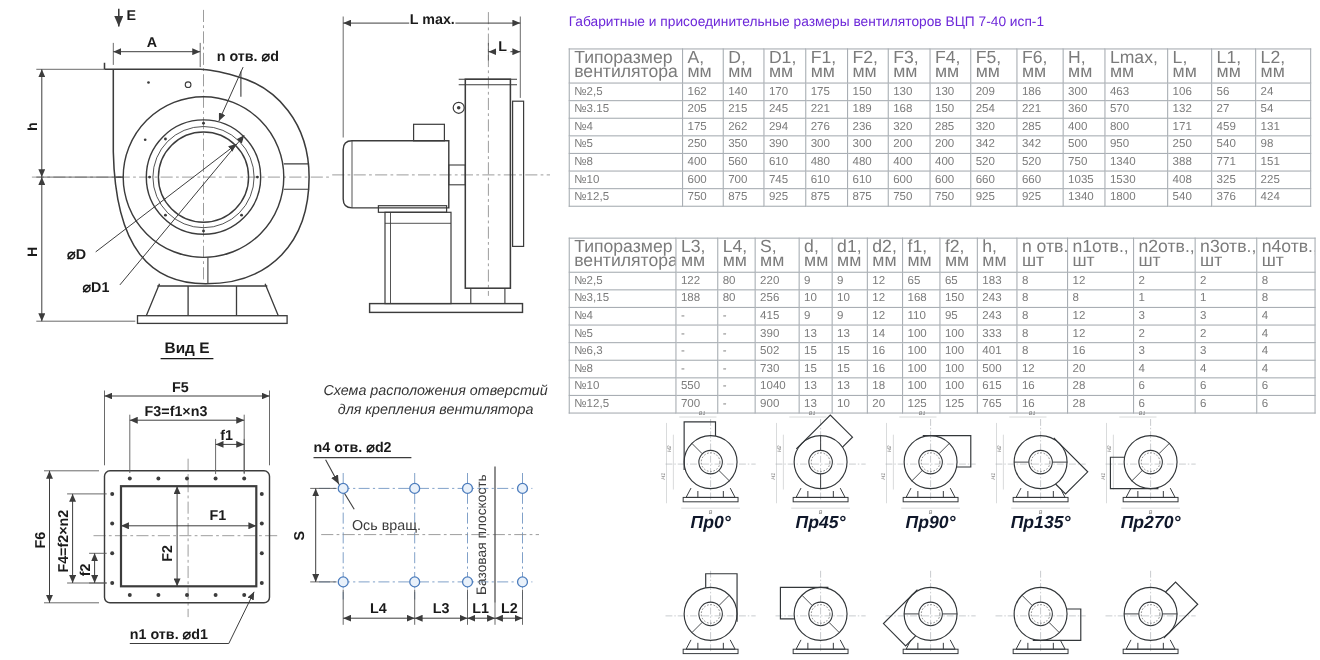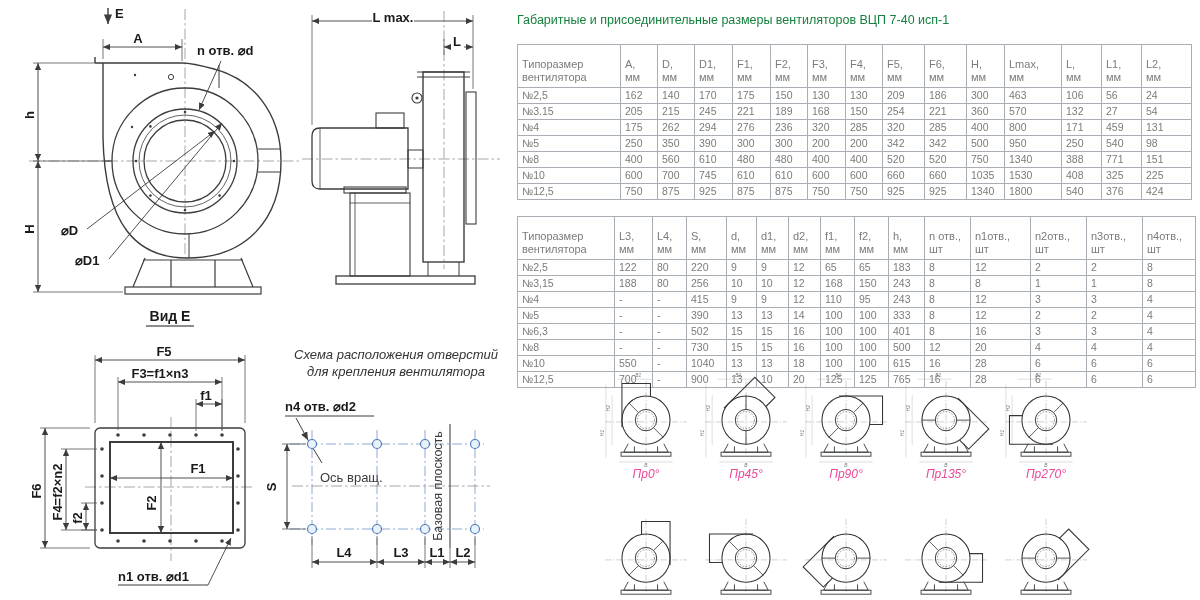--- a/index.html
+++ b/index.html
@@ -1,28 +1,28 @@
 <!DOCTYPE html>
 <html><head>
 <meta charset="utf-8">
 <style>
   html,body{margin:0;padding:0;}
   body{width:1200px;height:600px;background:#fff;overflow:hidden;position:relative;
        font-family:"Liberation Sans",sans-serif;}
   .abs{position:absolute;}
-  .tbl-title{position:absolute;left:517px;top:13px;font-size:12.5px;color:#15803d;}
+  .tbl-title{position:absolute;left:517px;top:13px;font-size:12.5px;color:#6d28d9;}
   table.dims{position:absolute;left:517px;border-collapse:collapse;table-layout:fixed;width:674px;background:#fff;}
   table.dims th,table.dims td{border:1px solid #a9aeb4;color:#7b7b7b;text-align:left;
        padding:0 0 0 4px;overflow:hidden;white-space:nowrap;}
-  table.dims th{font-weight:400;font-size:11px;height:29px;line-height:13px;vertical-align:top;padding-top:13px;margin-top:40px;}
+  table.dims th{font-weight:400;font-size:16px;height:29px;line-height:13px;vertical-align:top;padding-top:1px;margin-top:40px;}
   table.dims th.main{white-space:normal;}
   table.dims td{height:15px;line-height:15px;font-size:10.5px;}
   .fan-row{position:absolute;left:596px;width:604px;display:flex;}
   .fan-cell{width:100px;display:flex;flex-direction:column;align-items:center;}
-  .fan-label{font-style:italic;font-size:12px;color:#ec4899;margin-top:-3px;}
+  .fan-label{font-style:italic;font-size:16px;color:#0f172a;margin-top:-3px;font-weight:bold;}
   svg text.dimtxt{font-family:"Liberation Sans",sans-serif;font-size:13px;font-weight:600;fill:#1a1a1a;}
   svg text.ittl{font-family:"Liberation Sans",sans-serif;font-style:italic;font-size:13px;fill:#333;}
   svg text.plain{font-family:"Liberation Sans",sans-serif;font-size:13px;fill:#3c3c3c;}
   svg .fdl{stroke:#b0b4b8;stroke-width:0.5;fill:none;}
   svg .fdt{font-family:"Liberation Sans",sans-serif;font-size:5.5px;font-style:italic;fill:#777;}
 </style>
 </head>
 <body>
 
 <svg class="abs" style="left:25px;top:3px" width="280" height="295" viewBox="0 0 280 295">

